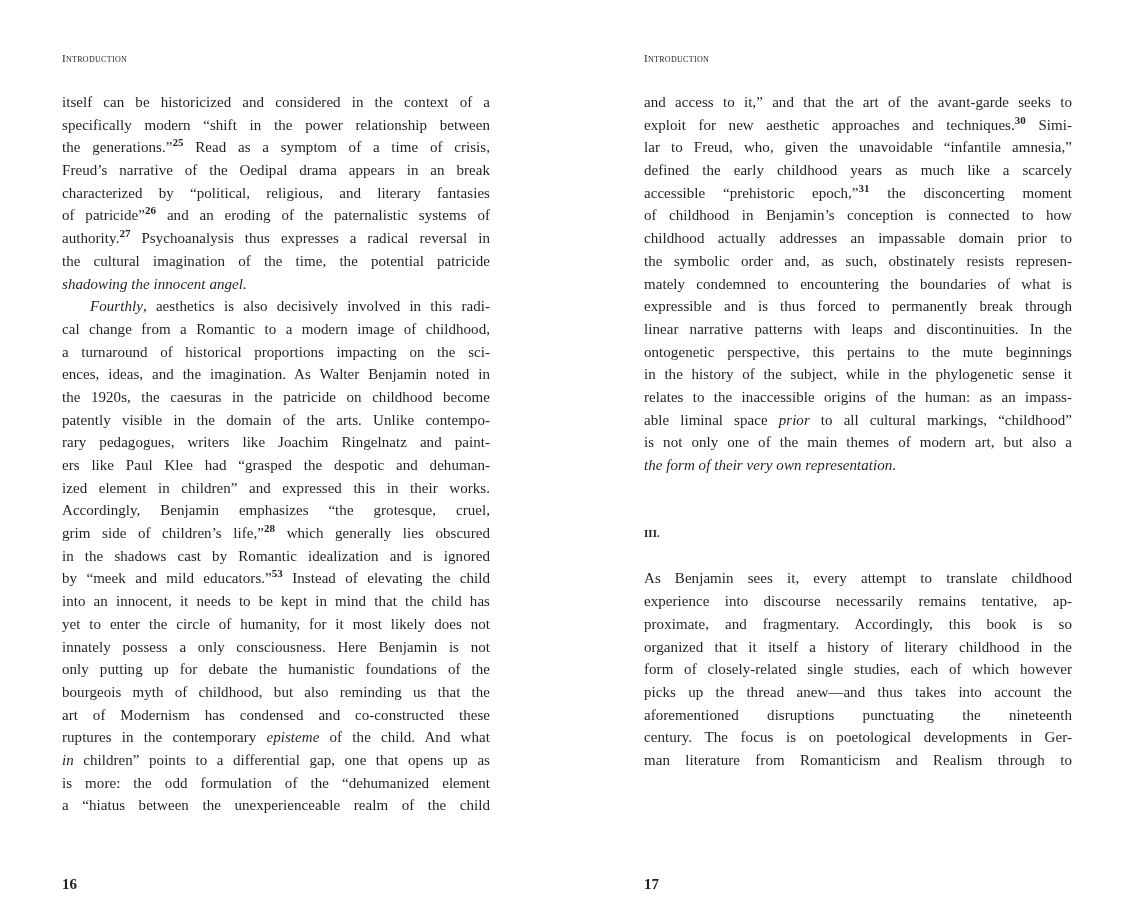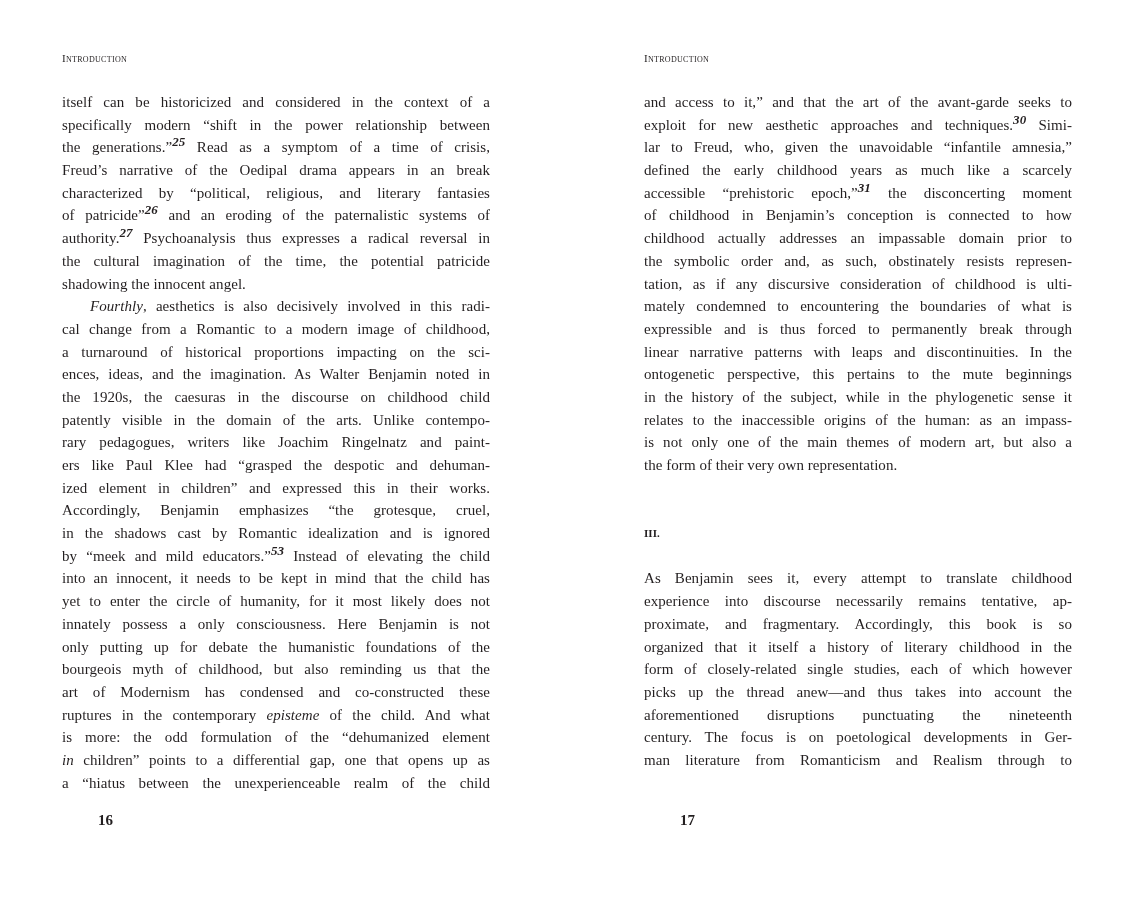--- a/index.html
+++ b/index.html
@@ -7,89 +7,90 @@
          font-family: "DejaVu Serif", "Liberation Serif", serif; color: #231f20; }
   .page { position: absolute; top: 0; height: 669px; }
   .page.left { left: 62px; width: 428px; }
   .page.right { left: 644px; width: 428px; }
   .running-head { position: absolute; top: 52px; left: 0; font-size: 11px; letter-spacing: 0.3px;
                   font-variant: small-caps; font-family: "Liberation Serif", serif; color: #231f20; }
   .body-text { position: absolute; top: 91px; left: 0; width: 428px; }
   .line { display: block; height: 22.7px; line-height: 22.7px; font-size: 15px; white-space: nowrap;
           text-align: justify; text-align-last: justify; font-family: "Liberation Serif", serif;
           letter-spacing: 0.05px; }
-  .line.last { text-align-last: left; }
+  .line.last { text-align-last: left; font-style: italic; }
   .line.indent { padding-left: 28px; box-sizing: border-box; }
   .line.blank { }
-  sup { font-size: 13px; line-height: 0; vertical-align: 6px; font-weight: bold; font-style: italic; }
+  sup { font-size: 11px; line-height: 0; vertical-align: 6px; font-weight: bold; }
   i { font-style: italic; }
   .section-heading { font-weight: bold; font-size: 11px; text-align-last: left; }
-  .folio { position: absolute; top: 812px; left: 0; font-size: 15px; font-weight: bold;
-           font-family: "Liberation Serif", serif; margin-left: 36px; }
+  .folio { position: absolute; top: 876px; left: 0; font-size: 15px; font-weight: bold;
+           font-family: "Liberation Serif", serif; }
 </style>
 </head>
 <body>
 
 <div class="page left">
   <div class="running-head">Introduction</div>
   <div class="body-text" id="left-body">
       <span class="line"><span>itself can be historicized and considered in the context of a</span></span>
       <span class="line"><span>specifically modern “shift in the power relationship between</span></span>
       <span class="line"><span>the generations.”</span><sup>25</sup><span> Read as a symptom of a time of crisis,</span></span>
       <span class="line"><span>Freud’s narrative of the Oedipal drama appears in an break</span></span>
       <span class="line"><span>characterized by “political, religious, and literary fantasies</span></span>
       <span class="line"><span>of patricide”</span><sup>26</sup><span> and an eroding of the paternalistic systems of</span></span>
       <span class="line"><span>authority.</span><sup>27</sup><span> Psychoanalysis thus expresses a radical reversal in</span></span>
       <span class="line"><span>the cultural imagination of the time, the potential patricide</span></span>
       <span class="line last"><span>shadowing the innocent angel.</span></span>
       <span class="line indent"><i>Fourthly</i><span>, aesthetics is also decisively involved in this radi-</span></span>
       <span class="line"><span>cal change from a Romantic to a modern image of childhood,</span></span>
       <span class="line"><span>a turnaround of historical proportions impacting on the sci-</span></span>
       <span class="line"><span>ences, ideas, and the imagination. As Walter Benjamin noted in</span></span>
-      <span class="line"><span>the 1920s, the caesuras in the discourse on childhood child</span></span>
+      <span class="line"><span>the 1920s, the caesuras in the patricide on childhood become</span></span>
       <span class="line"><span>patently visible in the domain of the arts. Unlike contempo-</span></span>
       <span class="line"><span>rary pedagogues, writers like Joachim Ringelnatz and paint-</span></span>
       <span class="line"><span>ers like Paul Klee had “grasped the despotic and dehuman-</span></span>
       <span class="line"><span>ized element in children” and expressed this in their works.</span></span>
       <span class="line"><span>Accordingly, Benjamin emphasizes “the grotesque, cruel,</span></span>
+      <span class="line"><span>grim side of children’s life,”</span><sup>28</sup><span> which generally lies obscured</span></span>
       <span class="line"><span>in the shadows cast by Romantic idealization and is ignored</span></span>
       <span class="line"><span>by “meek and mild educators.”</span><sup>53</sup><span> Instead of elevating the child</span></span>
       <span class="line"><span>into an innocent, it needs to be kept in mind that the child has</span></span>
       <span class="line"><span>yet to enter the circle of humanity, for it most likely does not</span></span>
       <span class="line"><span>innately possess a only consciousness. Here Benjamin is not</span></span>
       <span class="line"><span>only putting up for debate the humanistic foundations of the</span></span>
       <span class="line"><span>bourgeois myth of childhood, but also reminding us that the</span></span>
       <span class="line"><span>art of Modernism has condensed and co-constructed these</span></span>
       <span class="line"><span>ruptures in the contemporary </span><i>episteme</i><span> of the child. And what</span></span>
+      <span class="line"><i>in</i><span> children” points to a differential gap, one that opens up as</span></span>
       <span class="line"><span>is more: the odd formulation of the “dehumanized element</span></span>
-      <span class="line"><i>in</i><span> children” points to a differential gap, one that opens up as</span></span>
       <span class="line"><span>a “hiatus between the unexperienceable realm of the child</span></span>
     </div>
   <div class="folio">16</div>
 </div>
 
 <div class="page right">
   <div class="running-head">Introduction</div>
   <div class="body-text" id="right-body">
     <div id="right-before">
         <span class="line"><span>and access to it,” and that the art of the avant-garde seeks to</span></span>
         <span class="line"><span>exploit for new aesthetic approaches and techniques.</span><sup>30</sup><span> Simi-</span></span>
         <span class="line"><span>lar to Freud, who, given the unavoidable “infantile amnesia,”</span></span>
         <span class="line"><span>defined the early childhood years as much like a scarcely</span></span>
         <span class="line"><span>accessible “prehistoric epoch,”</span><sup>31</sup><span> the disconcerting moment</span></span>
         <span class="line"><span>of childhood in Benjamin’s conception is connected to how</span></span>
         <span class="line"><span>childhood actually addresses an impassable domain prior to</span></span>
         <span class="line"><span>the symbolic order and, as such, obstinately resists represen-</span></span>
-        <span class="line"><span>tation, as if any discursive consideration of childhood is ulti-</span></span>
         <span class="line"><span>mately condemned to encountering the boundaries of what is</span></span>
         <span class="line"><span>expressible and is thus forced to permanently break through</span></span>
         <span class="line"><span>linear narrative patterns with leaps and discontinuities. In the</span></span>
         <span class="line"><span>ontogenetic perspective, this pertains to the mute beginnings</span></span>
         <span class="line"><span>in the history of the subject, while in the phylogenetic sense it</span></span>
         <span class="line"><span>relates to the inaccessible origins of the human: as an impass-</span></span>
+        <span class="line"><span>able liminal space </span><i>prior</i><span> to all cultural markings, “childhood”</span></span>
         <span class="line"><span>is not only one of the main themes of modern art, but also a</span></span>
         <span class="line last"><span>the form of their very own representation.</span></span>
       </div>
     <span class="line blank"></span>
     <span class="line blank"></span>
     <span class="line section-heading">III.</span>
     <span class="line blank"></span>
     <div id="right-after">
         <span class="line"><span>As Benjamin sees it, every attempt to translate childhood</span></span>
         <span class="line"><span>experience into discourse necessarily remains tentative, ap-</span></span>

